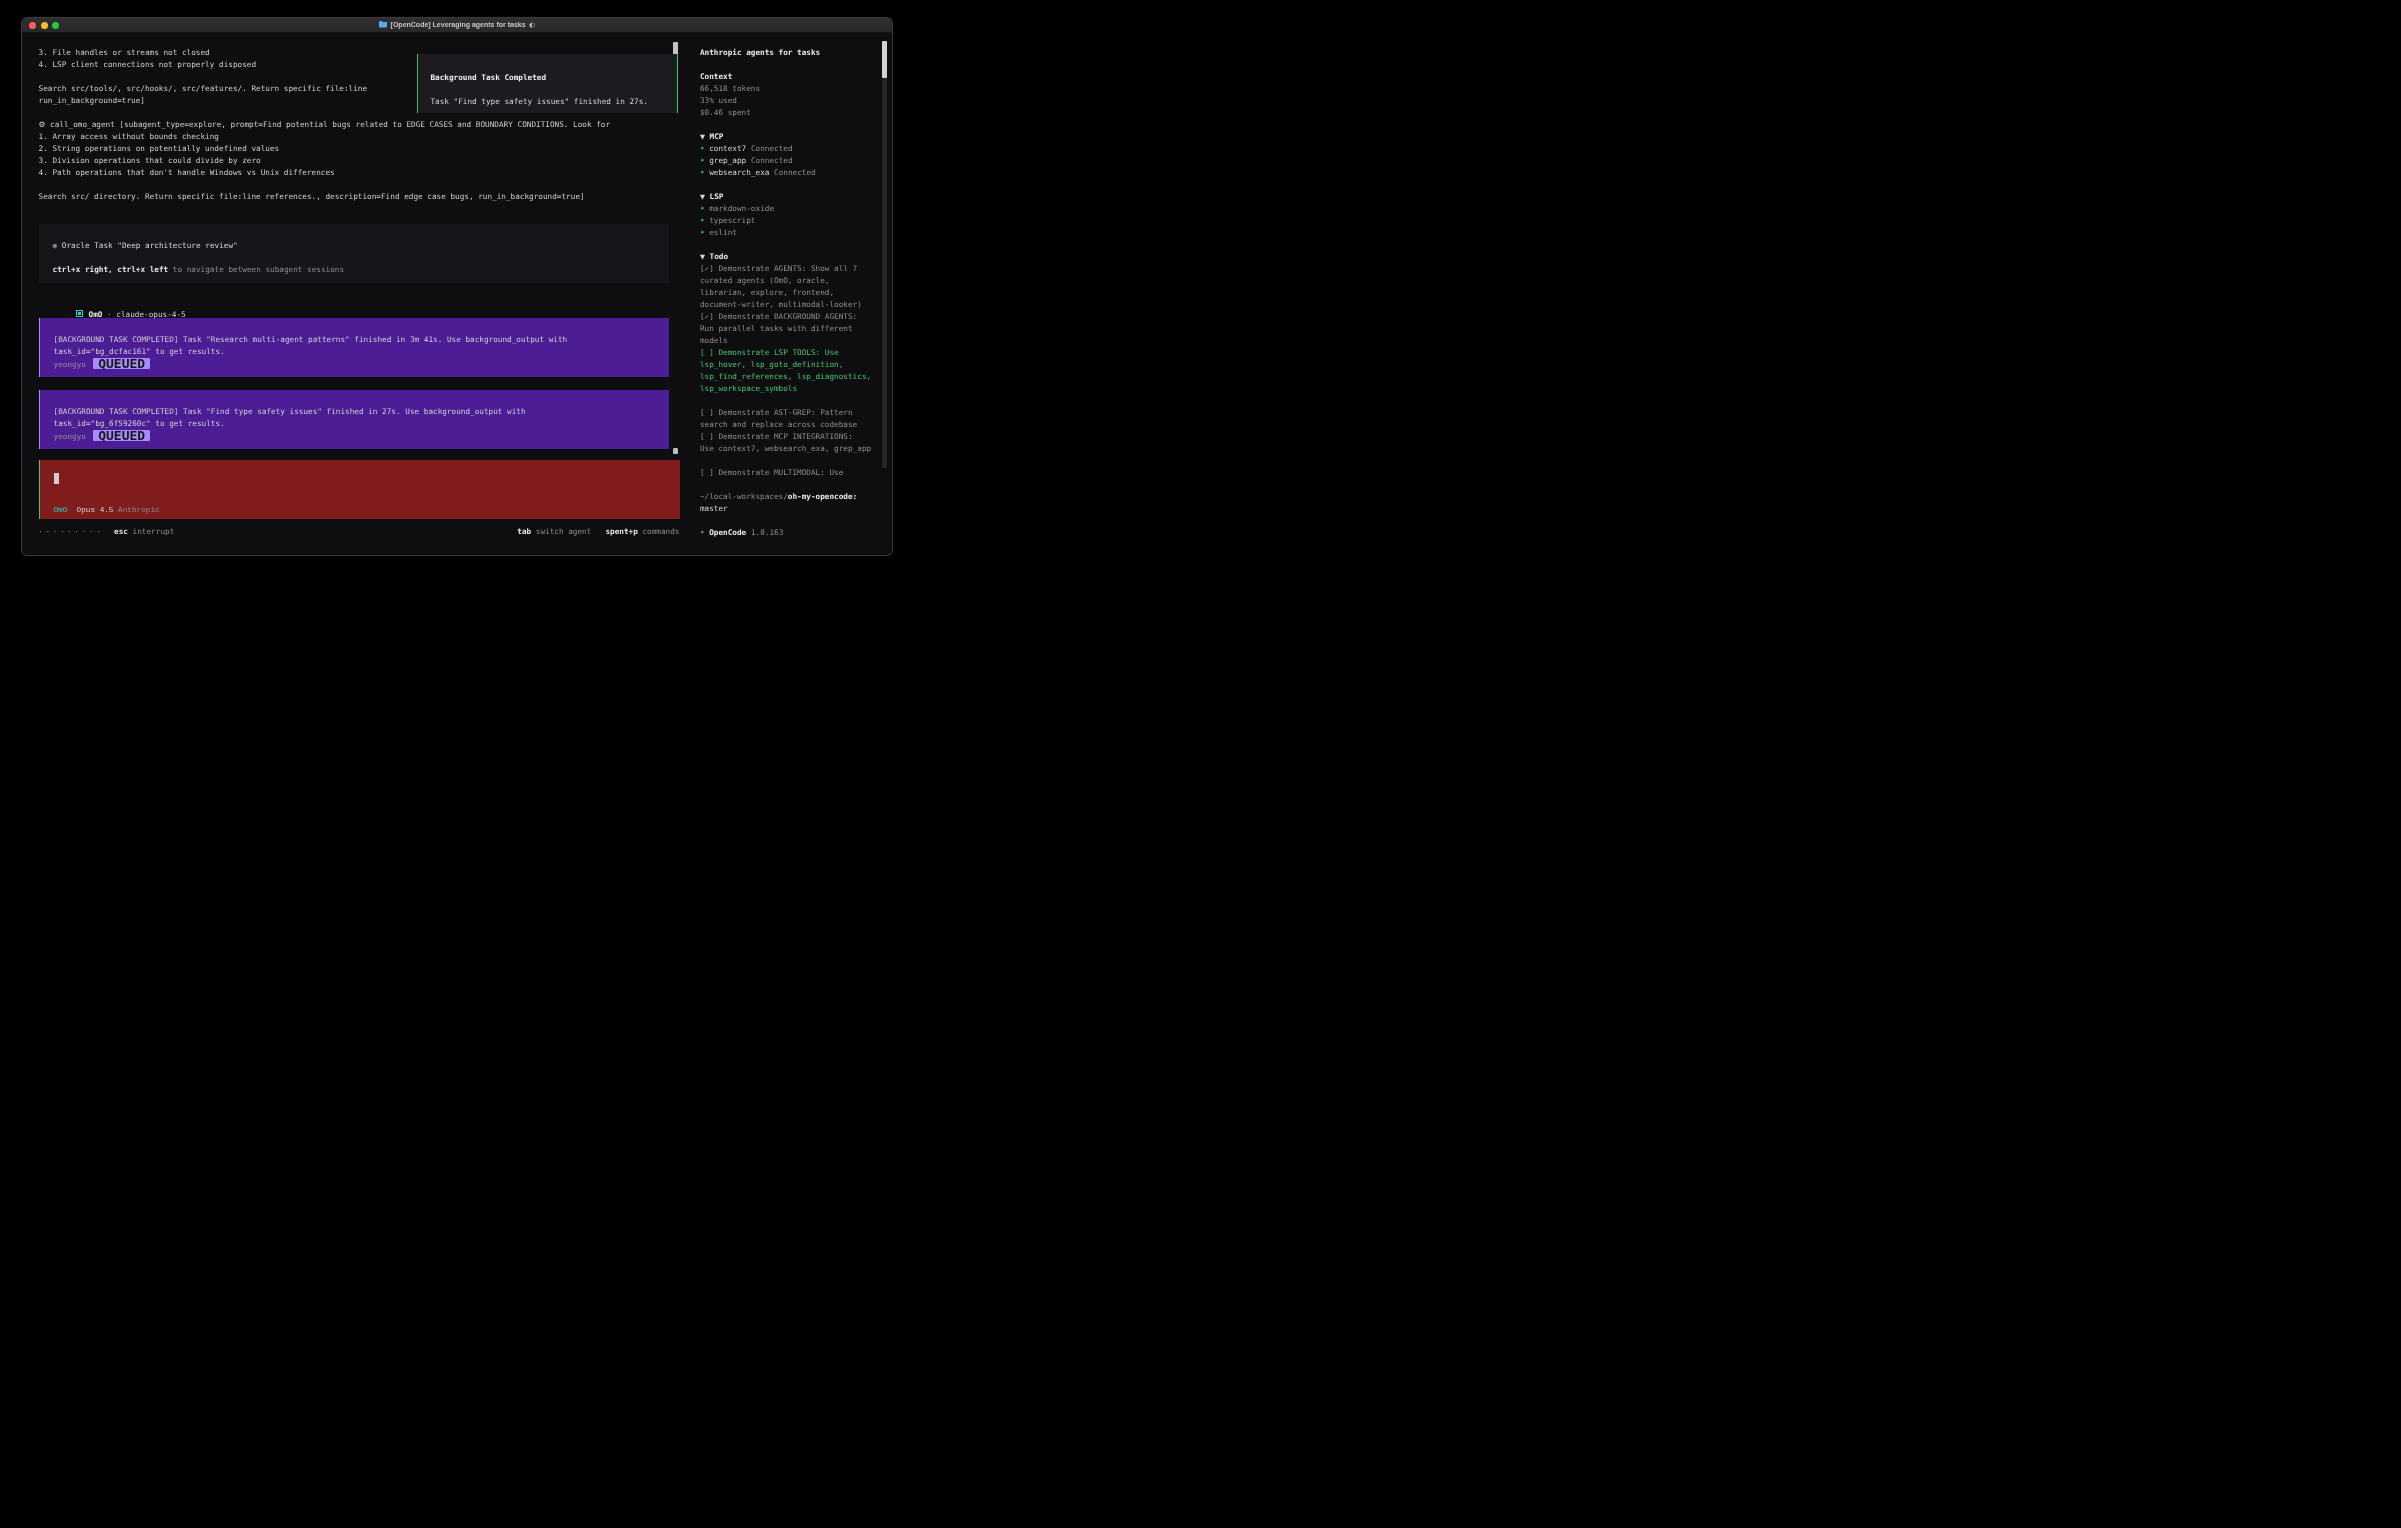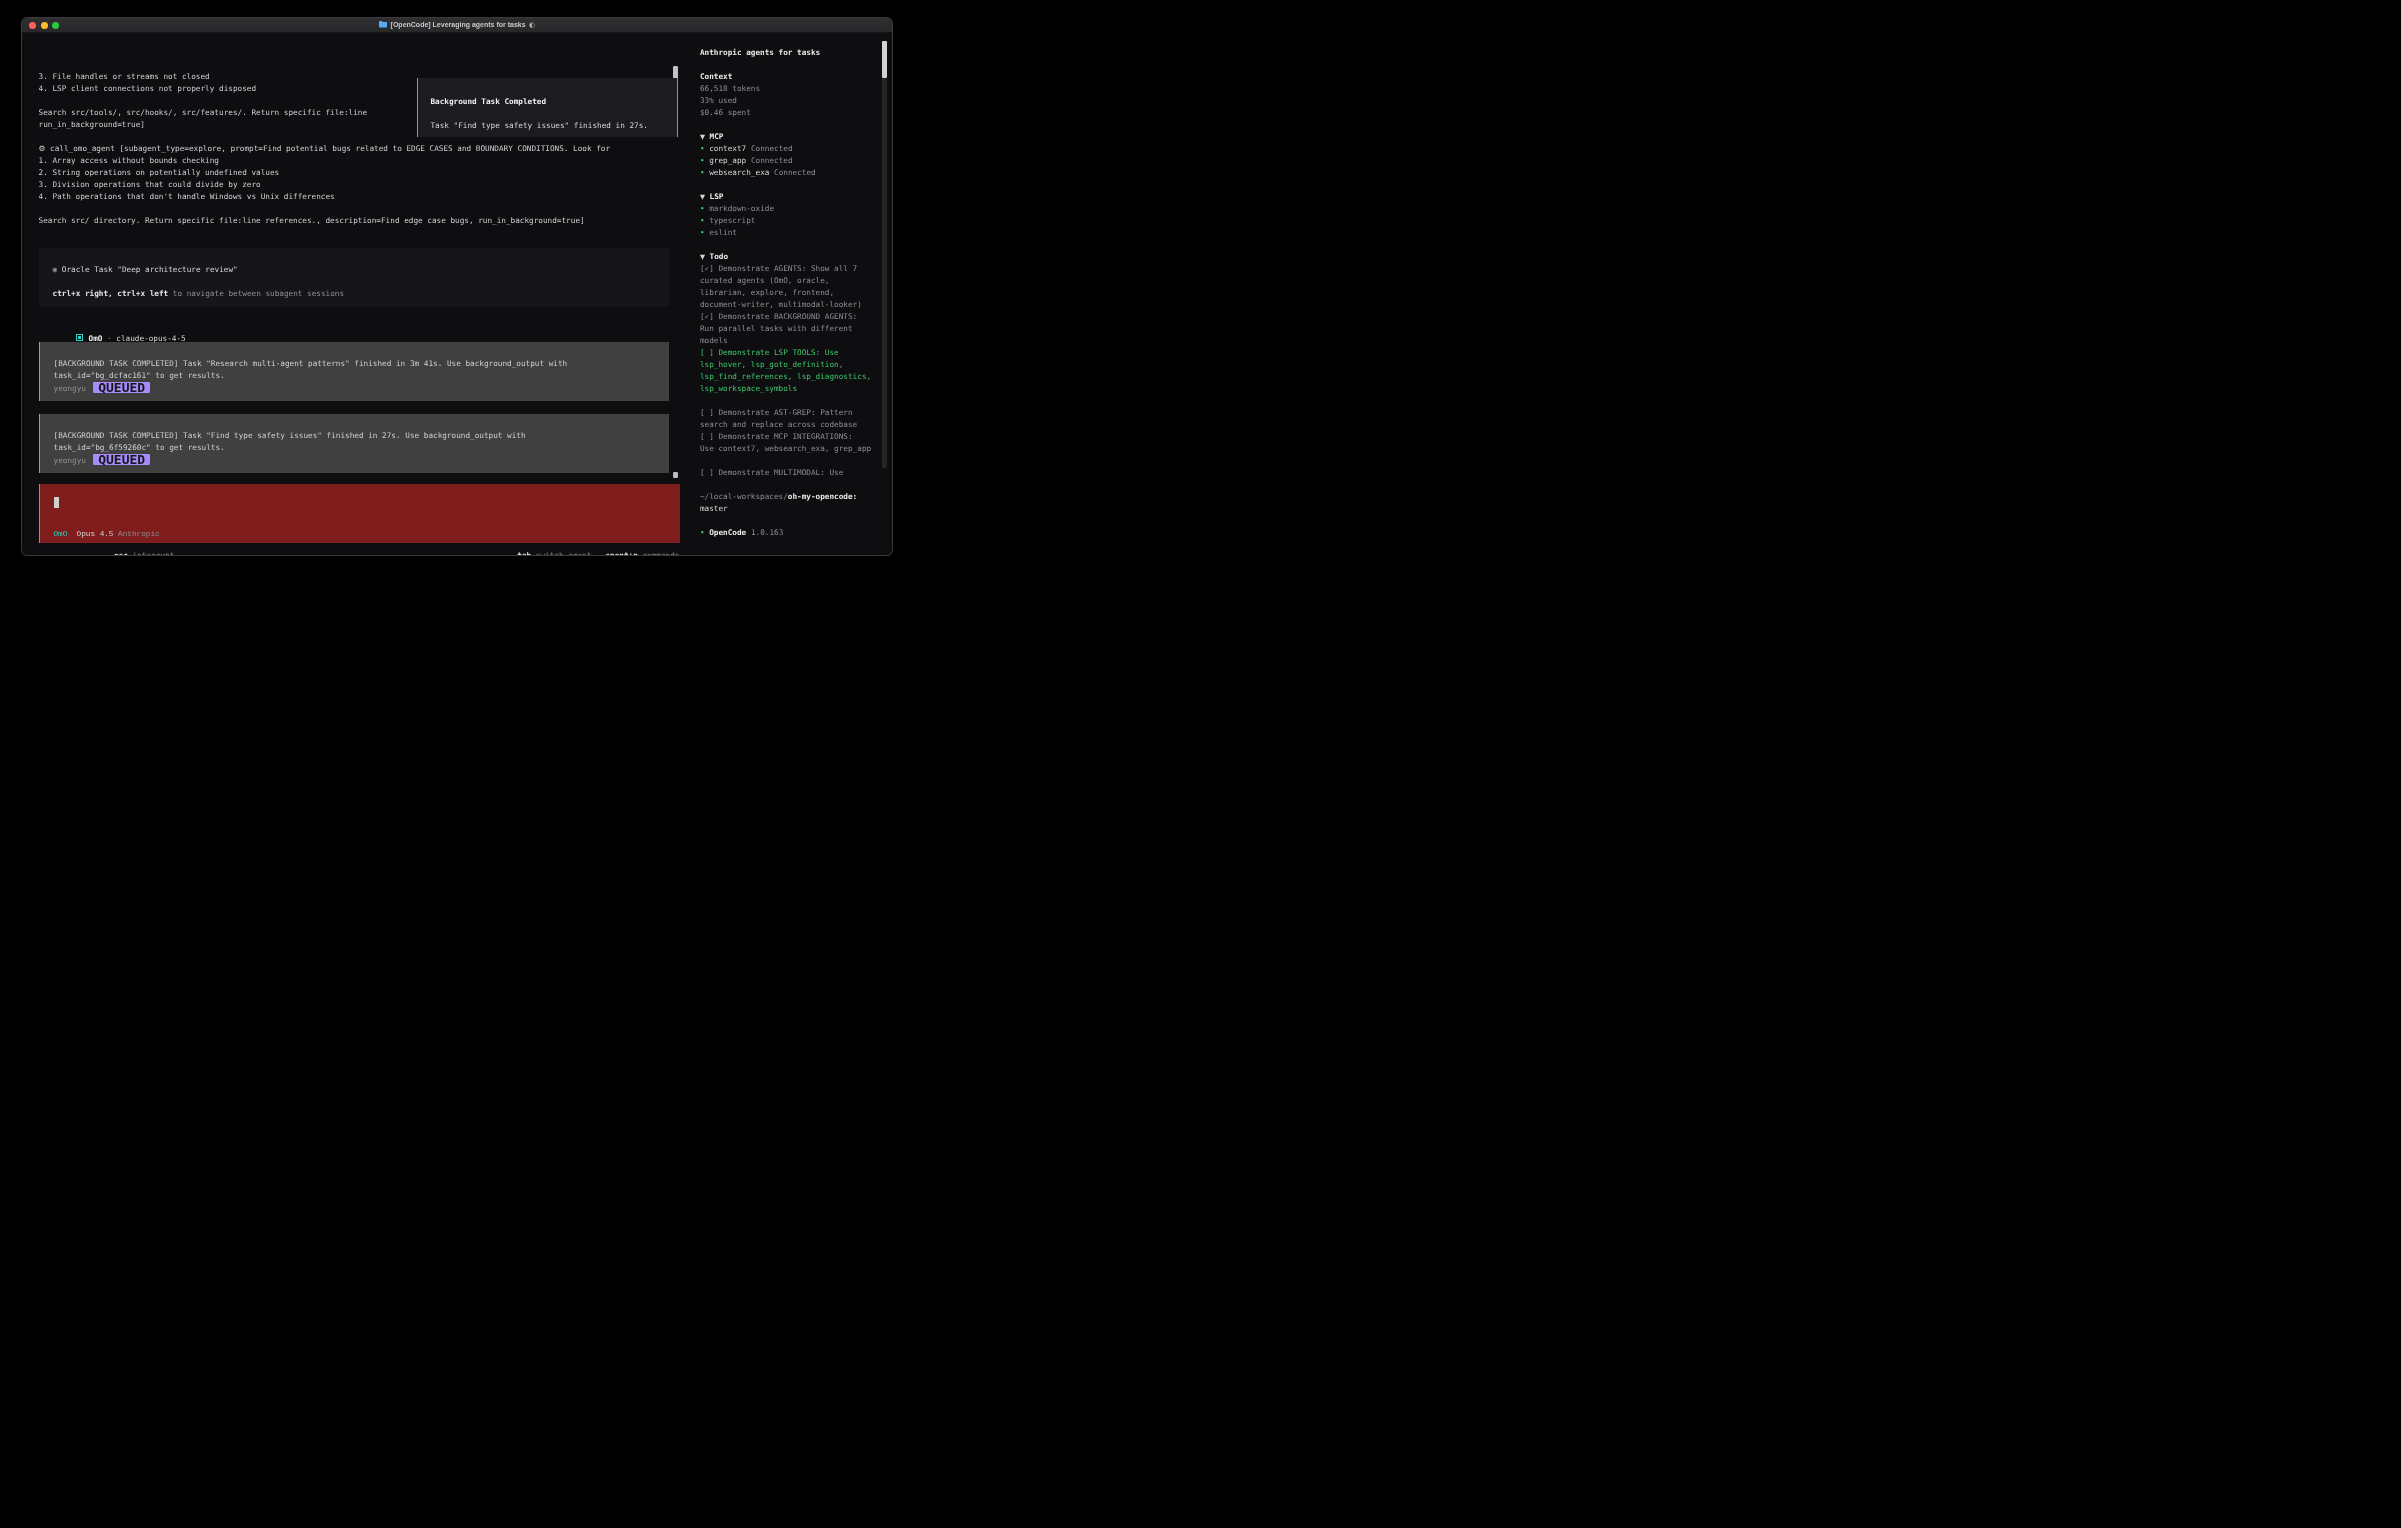--- a/index.html
+++ b/index.html
@@ -25,21 +25,21 @@
   .lights { position:absolute; left:7px; top:4.1px; display:flex; gap:4.7px; }
   .light { width:7px; height:7px; border-radius:50%; border:none; padding:0; }
   .light.close { background:#ff5f57; }
   .light.min   { background:#febc2e; }
   .light.zoom  { background:#28c840; }
   .title-wrap { display:flex; align-items:center; gap:3.5px; font-weight:bold; }
   .half-circle { color:#b0b0b2; font-size:7px; font-family:"DejaVu Sans", sans-serif; }
   
   .body-row { flex:1; display:flex; min-height:0; }
   .main-pane {
-    width:669px; position:relative; padding:14px 0 0 16.5px; font-size:7.7px;margin-top:24px;
+    width:669px; position:relative; padding:14px 0 0 16.5px; font-size:7.7px;
   }
   .sidebar {
     flex:1; position:relative; padding:14px 19px 0 8.9px; font-size:7.7px;
   }
   
   .tl { height:12px; line-height:12px; white-space:pre; color:#cfcfd2; }
   .gap { height:12px; }
   .dim  { color:#8e8e92; }
   .lite { color:#d6d6d8; }
   .boldw { color:#ececee; font-weight:bold; }
@@ -60,21 +60,21 @@
     padding:16px 14px 0;
   }
   .hint { margin-top:12px; }
   .agent-line { margin-top:14px; height:12px; line-height:12px; white-space:pre; }
   .omo-box {
     display:inline-block; width:7.7px; height:7.7px; border:0.9px solid #2ad4c0;
     position:relative; vertical-align:-0.6px; margin-right:5.3px;
   }
   .omo-box::after { content:""; position:absolute; inset:1.5px; background:#2ad4c0; }
   .msg {
-    width:630px; height:59px; background:#404040;
+    width:630px; height:59px; background:#4c1d95;
     border-left:1.8px solid #a78bfa; padding:15.4px 14px 0; margin-top:9.5px;
   }
   .msg + .msg { margin-top:13px; }
   .badge {
     display:inline-block; height:11.2px; line-height:11.2px; padding:0 5.3px;
     background:#a78bfa; color:#17171b; font-weight:bold; font-size:13px;
     border-radius:1.2px; margin-left:7px; vertical-align:-1.2px;
   }
   .input-block {
     width:641px; height:59px; margin-top:10.6px; background:#7f1d1d;

